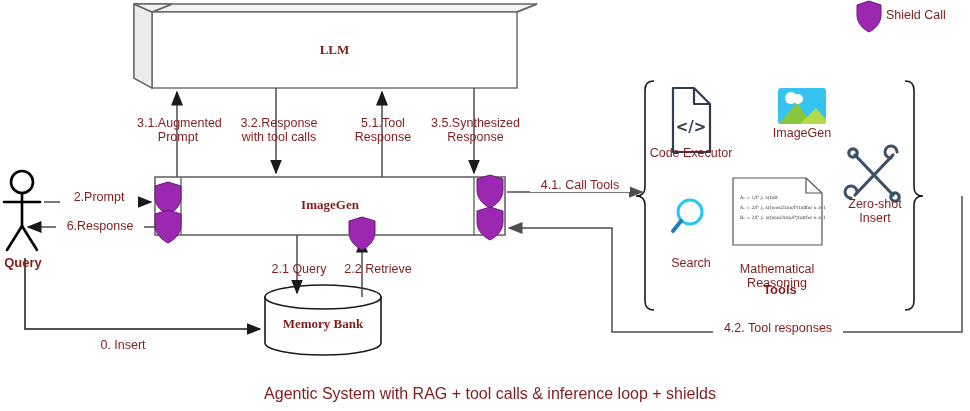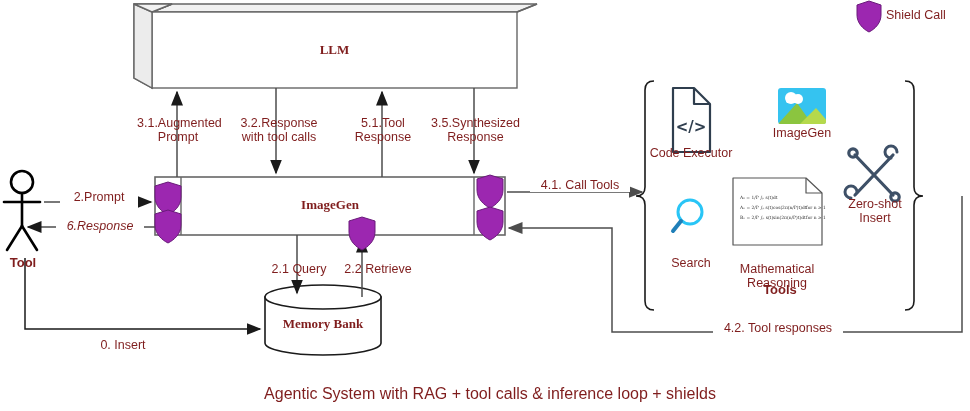--- a/index.html
+++ b/index.html
@@ -136,33 +136,33 @@
     <circle cx="853" cy="153" r="4.2"></circle>
     <circle cx="895" cy="197" r="4.2"></circle>
     <path d="M897,152 a6,6 0 1 0 -6,6" stroke-width="3"></path>
     <path d="M851,198 a6,6 0 1 1 6,-6" stroke-width="3"></path>
   </g>
 </svg>
 
 <div class="lbl ttl" style="left:222px;top:43px;width:225px;">LLM</div>
 <div class="lbl ttl" style="left:275px;top:198px;width:110px;">ImageGen</div>
 <div class="lbl ttl" style="left:273px;top:317px;width:100px;">Memory Bank</div>
-<div class="lbl bold" style="left:0px;top:256px;width:46px;font-size:13px;">Tool</div>
+<div class="lbl bold" style="left:0px;top:256px;width:46px;font-size:13px;">Query</div>
 
 <div class="lbl" style="left:137px;top:116px;width:82px;">3.1.Augmented
 Prompt</div>
 <div class="lbl" style="left:233px;top:116px;width:92px;">3.2.Response
 with tool calls</div>
 <div class="lbl" style="left:344px;top:116px;width:78px;">5.1.Tool
 Response</div>
 <div class="lbl" style="left:428px;top:116px;width:95px;">3.5.Synthesized
 Response</div>
 
 <div class="lbl" style="left:60px;top:190px;width:78px;background:#fff;">2.Prompt</div>
-<div class="lbl" style="left:56px;top:219px;width:88px;background:#fff;font-style:italic;">6.Response</div>
+<div class="lbl" style="left:56px;top:219px;width:88px;background:#fff;">6.Response</div>
 <div class="lbl" style="left:88px;top:321px;width:70px;background:#fff;margin-top:17px;">0. Insert</div>
 
 <div class="lbl" style="left:263px;top:262px;width:72px;">2.1 Query</div>
 <div class="lbl" style="left:334px;top:262px;width:88px;">2.2 Retrieve</div>
 
 <div class="lbl" style="left:530px;top:178px;width:100px;background:#fff;">4.1. Call Tools</div>
 <div class="lbl" style="left:713px;top:321px;width:130px;background:#fff;">4.2. Tool responses</div>
 
 <div class="lbl" style="left:646px;top:146px;width:90px;">Code Executor</div>
 <div class="lbl" style="left:764px;top:126px;width:76px;">ImageGen</div>

